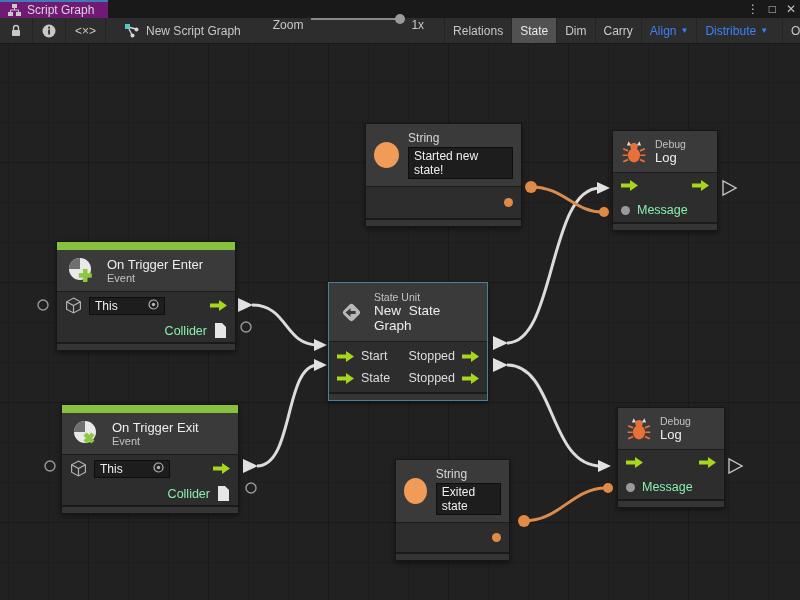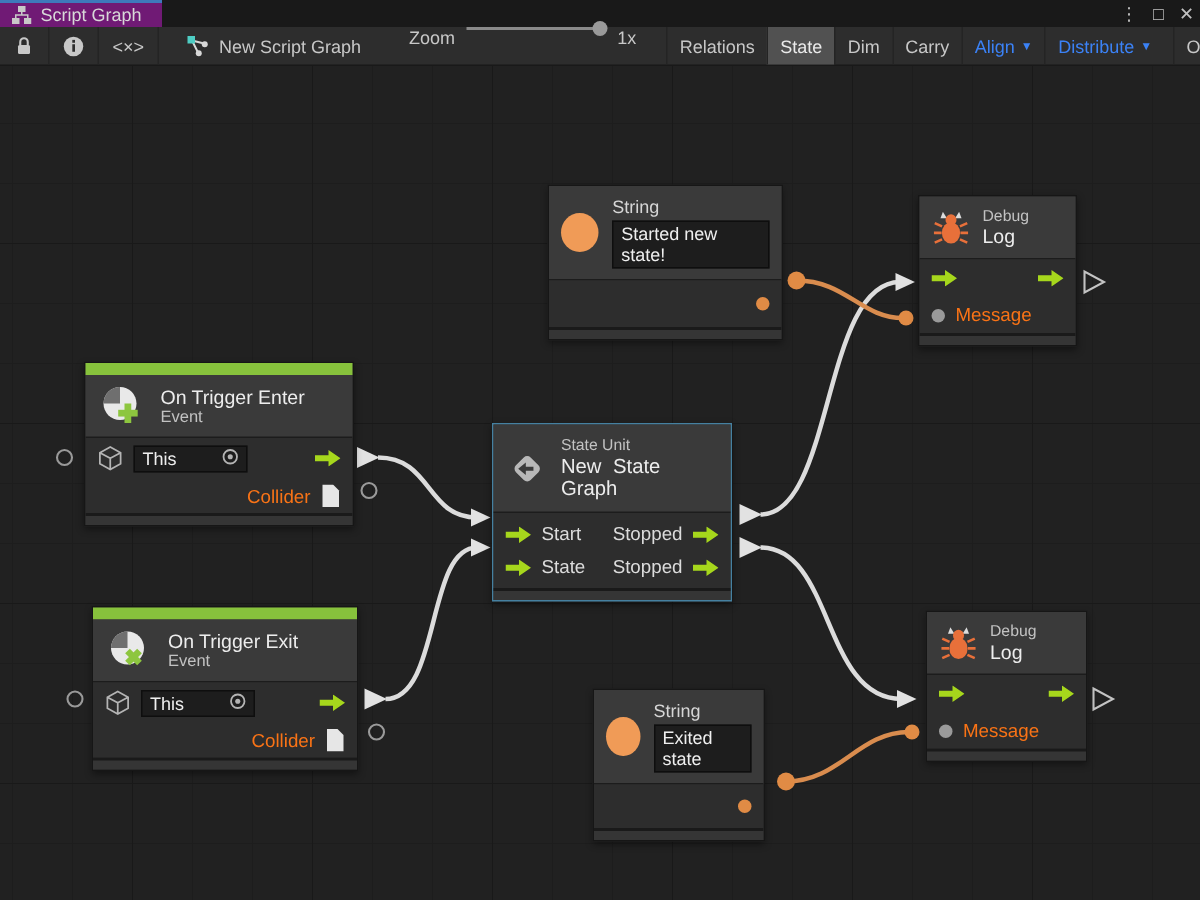--- a/index.html
+++ b/index.html
@@ -54,21 +54,21 @@
           box-shadow:0 2px 5px rgba(0,0,0,.45); }
   .node.selected { border:1px solid #4580a0; }
   .node-header { background:#3a3a3a; display:flex; align-items:center;
                  border-bottom:1px solid #1c1c1c; }
   .node-kind { font-size:10.5px; color:#c2c2c2; }
   .node-name { font-size:13px; color:#ededed; }
   .node-body { background:#2d2d2d; }
   .node-footer { height:8px; background:#353535; border-top:2px solid #1a1a1a; }
   .row { display:flex; align-items:center; padding:0 8px; gap:7px;
          font-size:12.5px; color:#dcdcdc; }
-  .row .sub { color:#f97316;text-align:right; }
+  .row .sub { color:#86efac;text-align:right; }
   .spacer { flex:1; }
   .green-strip { height:8px; background:#87c23c; }
   .value-field { background:#1d1d1d; border:1px solid #0e0e0e; border-radius:0;
                  color:#efefef; font-size:12px; padding:1px 5px; display:flex;
                  align-items:flex-start; gap:6px; }
   .orange-circle { width:26px; height:26px; border-radius:50%; background:#f09b57; }
   .orange-port { width:9px; height:9px; border-radius:50%; background:#e08b45; }
   .grey-port { width:9px; height:9px; border-radius:50%; background:#9a9a9a; }
   .word-spaced { word-spacing:4px; }
 </style>

